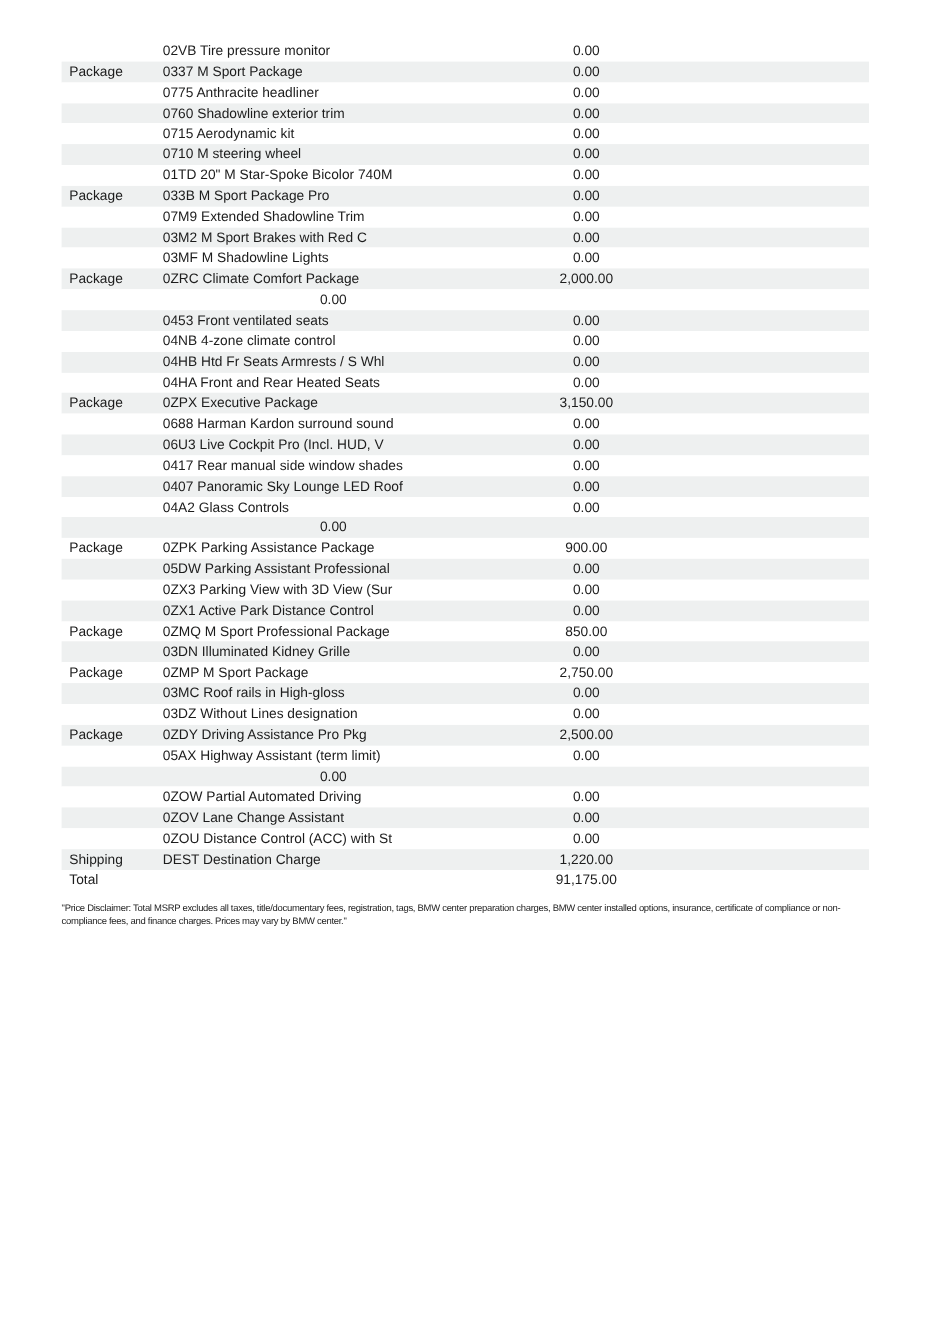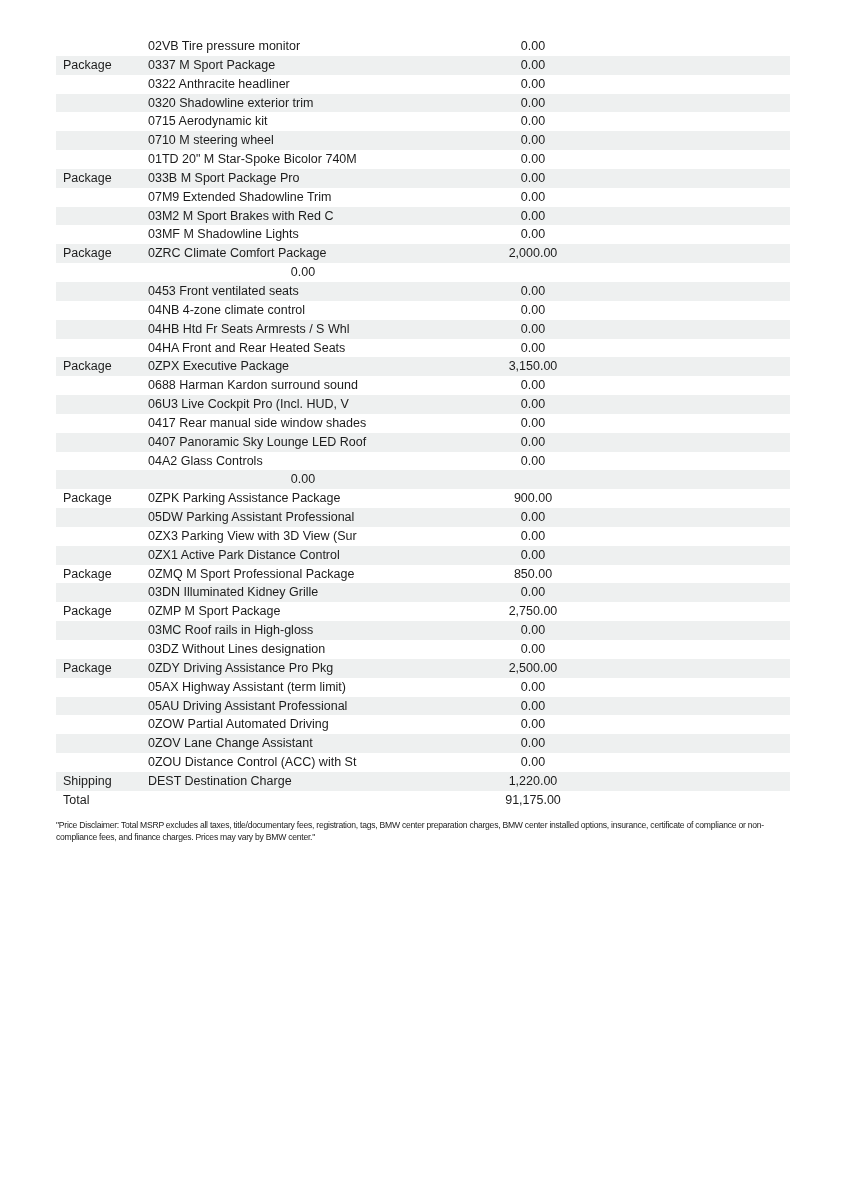--- a/index.html
+++ b/index.html
@@ -69,28 +69,28 @@
 
     <div class="row">
       <span class="cell category">Package</span>
       <span class="cell item">0337 M Sport Package</span>
       <span class="cell price">0.00</span>
       <span class="cell trailing"></span>
     </div>
 
     <div class="row">
       <span class="cell category"></span>
-      <span class="cell item">0322 Anthracite headliner</span>
-      <span class="cell price">0.00</span>
-      <span class="cell trailing"></span>
-    </div>
-
-    <div class="row">
-      <span class="cell category"></span>
-      <span class="cell item">0320 Shadowline exterior trim</span>
+      <span class="cell item">0775 Anthracite headliner</span>
+      <span class="cell price">0.00</span>
+      <span class="cell trailing"></span>
+    </div>
+
+    <div class="row">
+      <span class="cell category"></span>
+      <span class="cell item">0760 Shadowline exterior trim</span>
       <span class="cell price">0.00</span>
       <span class="cell trailing"></span>
     </div>
 
     <div class="row">
       <span class="cell category"></span>
       <span class="cell item">0715 Aerodynamic kit</span>
       <span class="cell price">0.00</span>
       <span class="cell trailing"></span>
     </div>
@@ -298,21 +298,20 @@
 
     <div class="row">
       <span class="cell category"></span>
       <span class="cell item">05AX Highway Assistant (term limit)</span>
       <span class="cell price">0.00</span>
       <span class="cell trailing"></span>
     </div>
 
     <div class="row">
       <span class="cell category"></span>
-      <span class="cell item">05AU Driving Assistant Professional</span>
       <span class="cell price">0.00</span>
       <span class="cell trailing"></span>
     </div>
 
     <div class="row">
       <span class="cell category"></span>
       <span class="cell item">0ZOW Partial Automated Driving</span>
       <span class="cell price">0.00</span>
       <span class="cell trailing"></span>
     </div>

